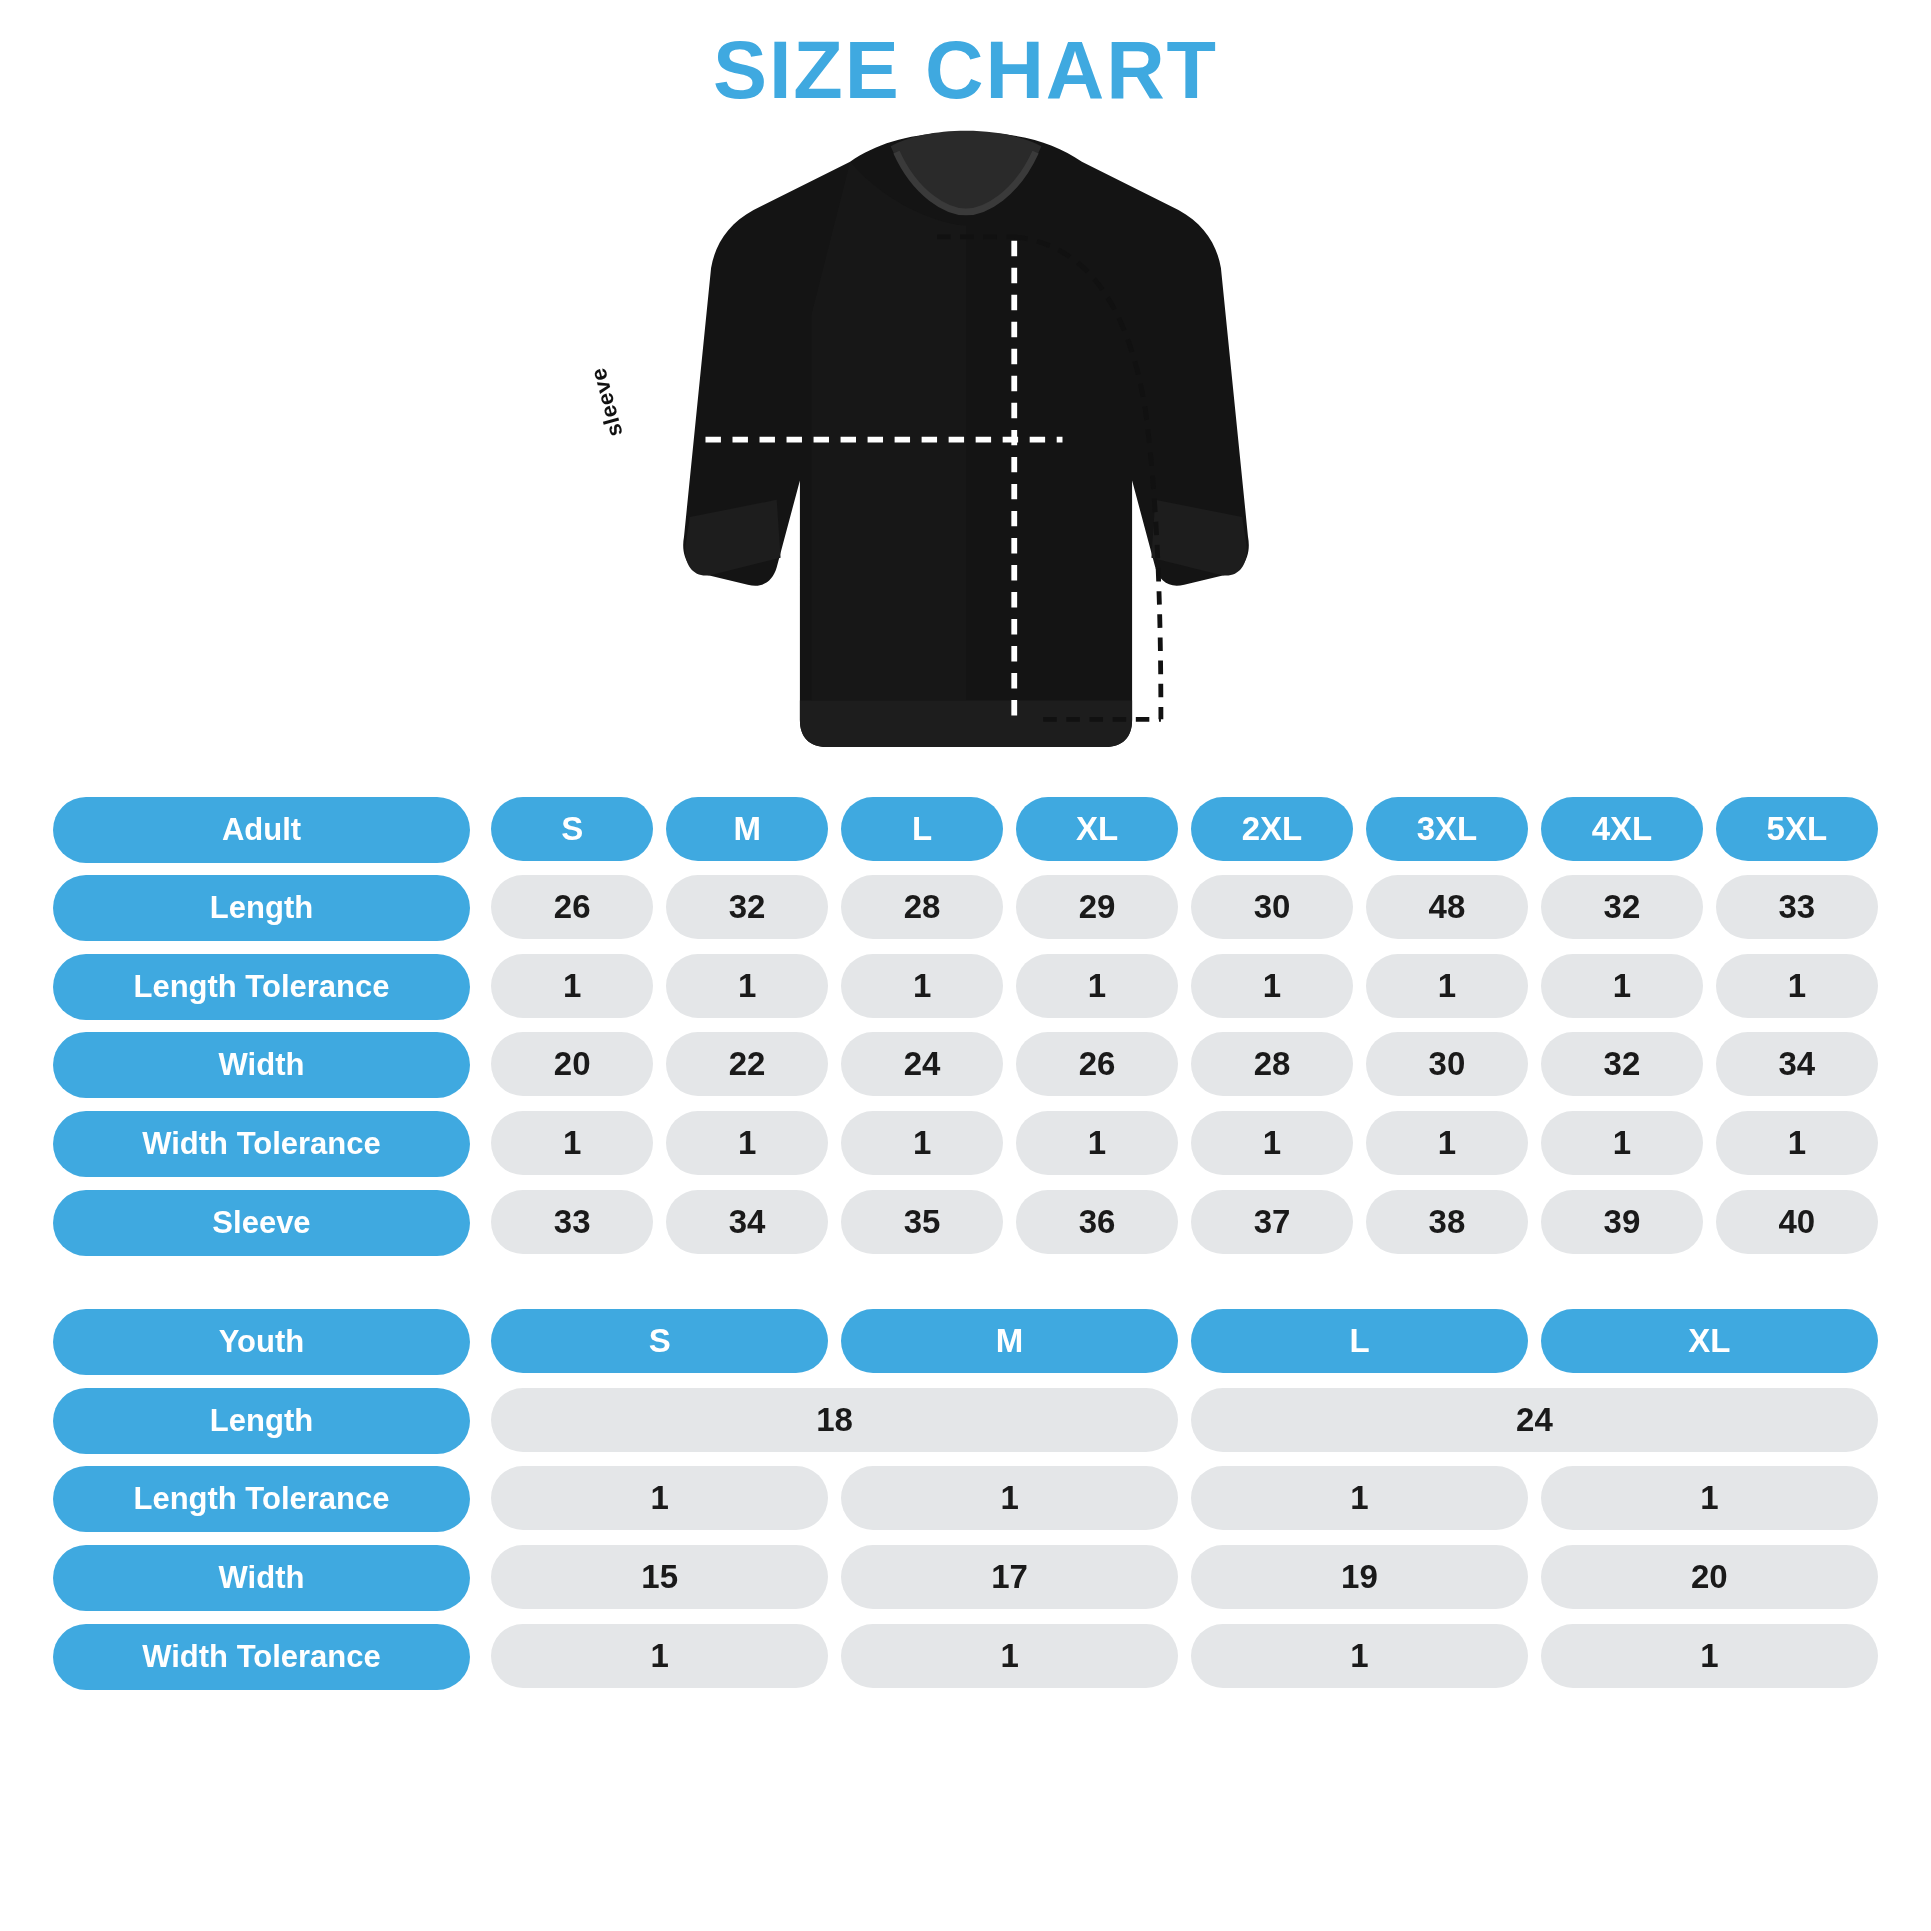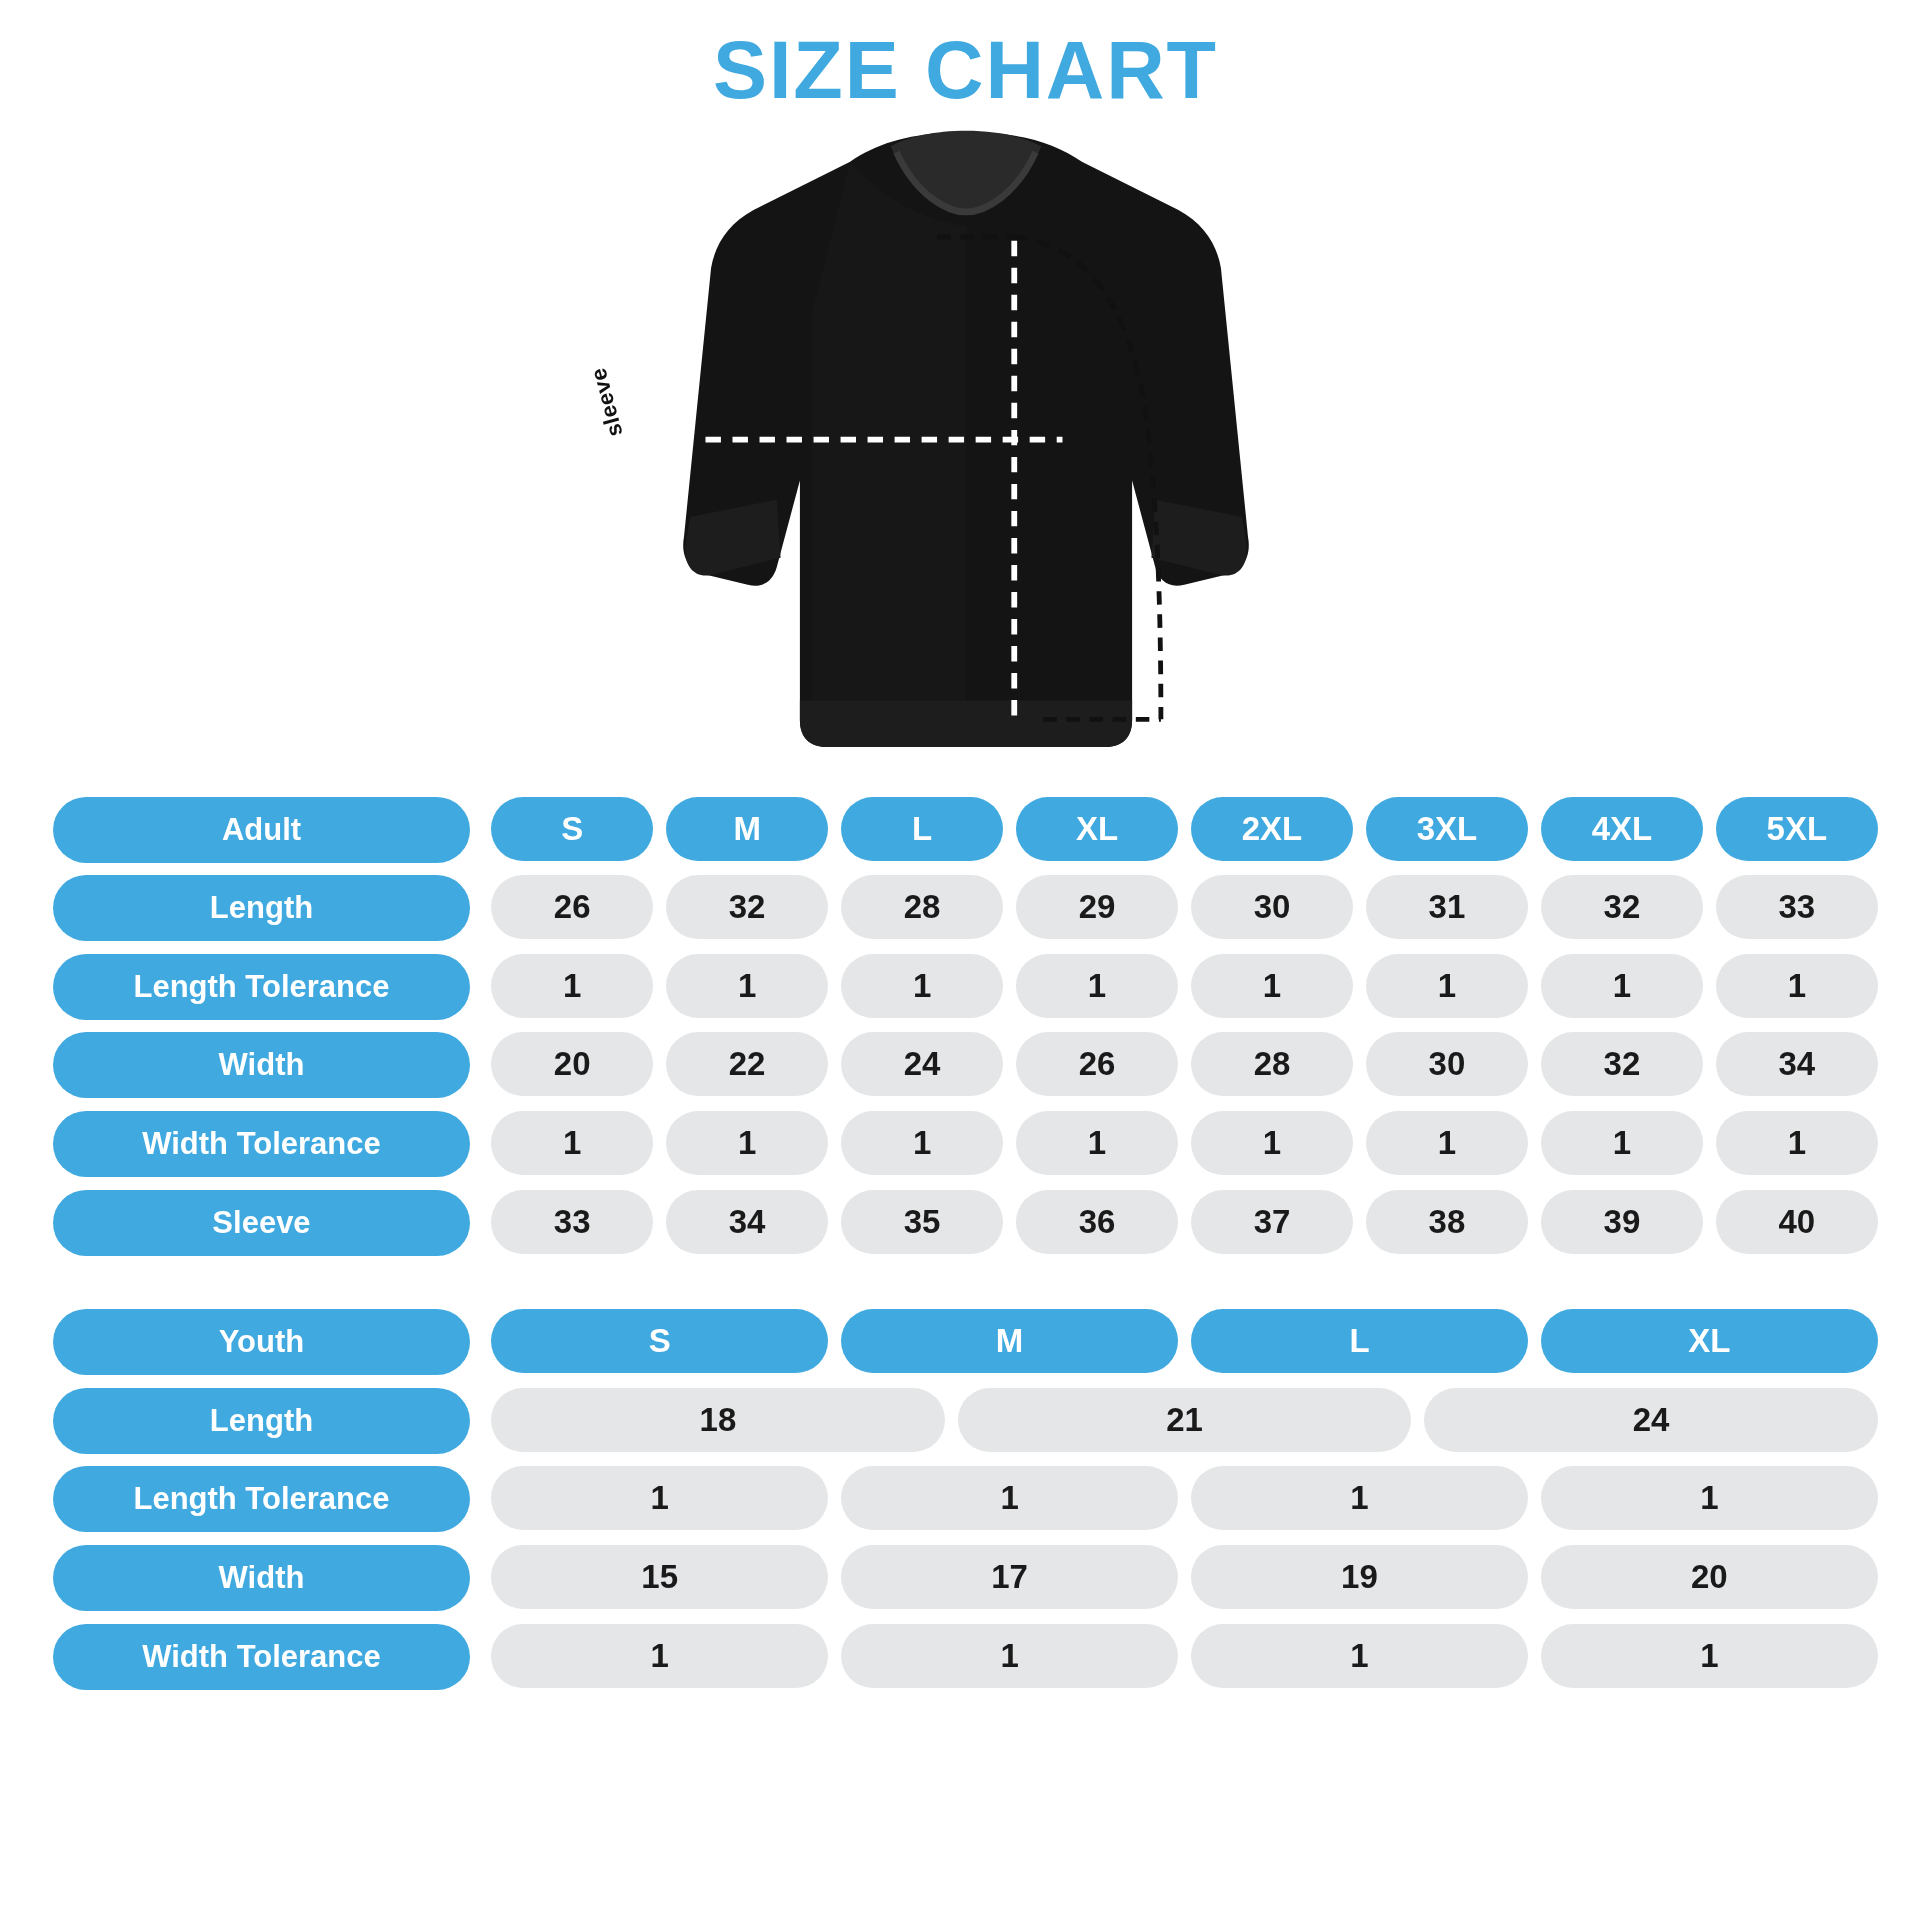--- a/index.html
+++ b/index.html
@@ -190,21 +190,21 @@
     </div>
 
     <div class="row">
       <div class="label-cell">Length</div>
       <div class="cells">
         <div class="cell">26</div>
         <div class="cell">32</div>
         <div class="cell">28</div>
         <div class="cell">29</div>
         <div class="cell">30</div>
-        <div class="cell">31</div>
+        <div class="cell">48</div>
         <div class="cell">32</div>
         <div class="cell">33</div>
       </div>
     </div>
 
     <div class="row">
       <div class="label-cell">Length Tolerance</div>
       <div class="cells">
         <div class="cell">1</div>
         <div class="cell">1</div>
@@ -271,21 +271,20 @@
         <div class="cell head">M</div>
         <div class="cell head">L</div>
         <div class="cell head">XL</div>
       </div>
     </div>
 
     <div class="row">
       <div class="label-cell">Length</div>
       <div class="cells">
         <div class="cell">18</div>
-        <div class="cell">21</div>
         <div class="cell">24</div>
       </div>
     </div>
 
     <div class="row">
       <div class="label-cell">Length Tolerance</div>
       <div class="cells">
         <div class="cell">1</div>
         <div class="cell">1</div>
         <div class="cell">1</div>

